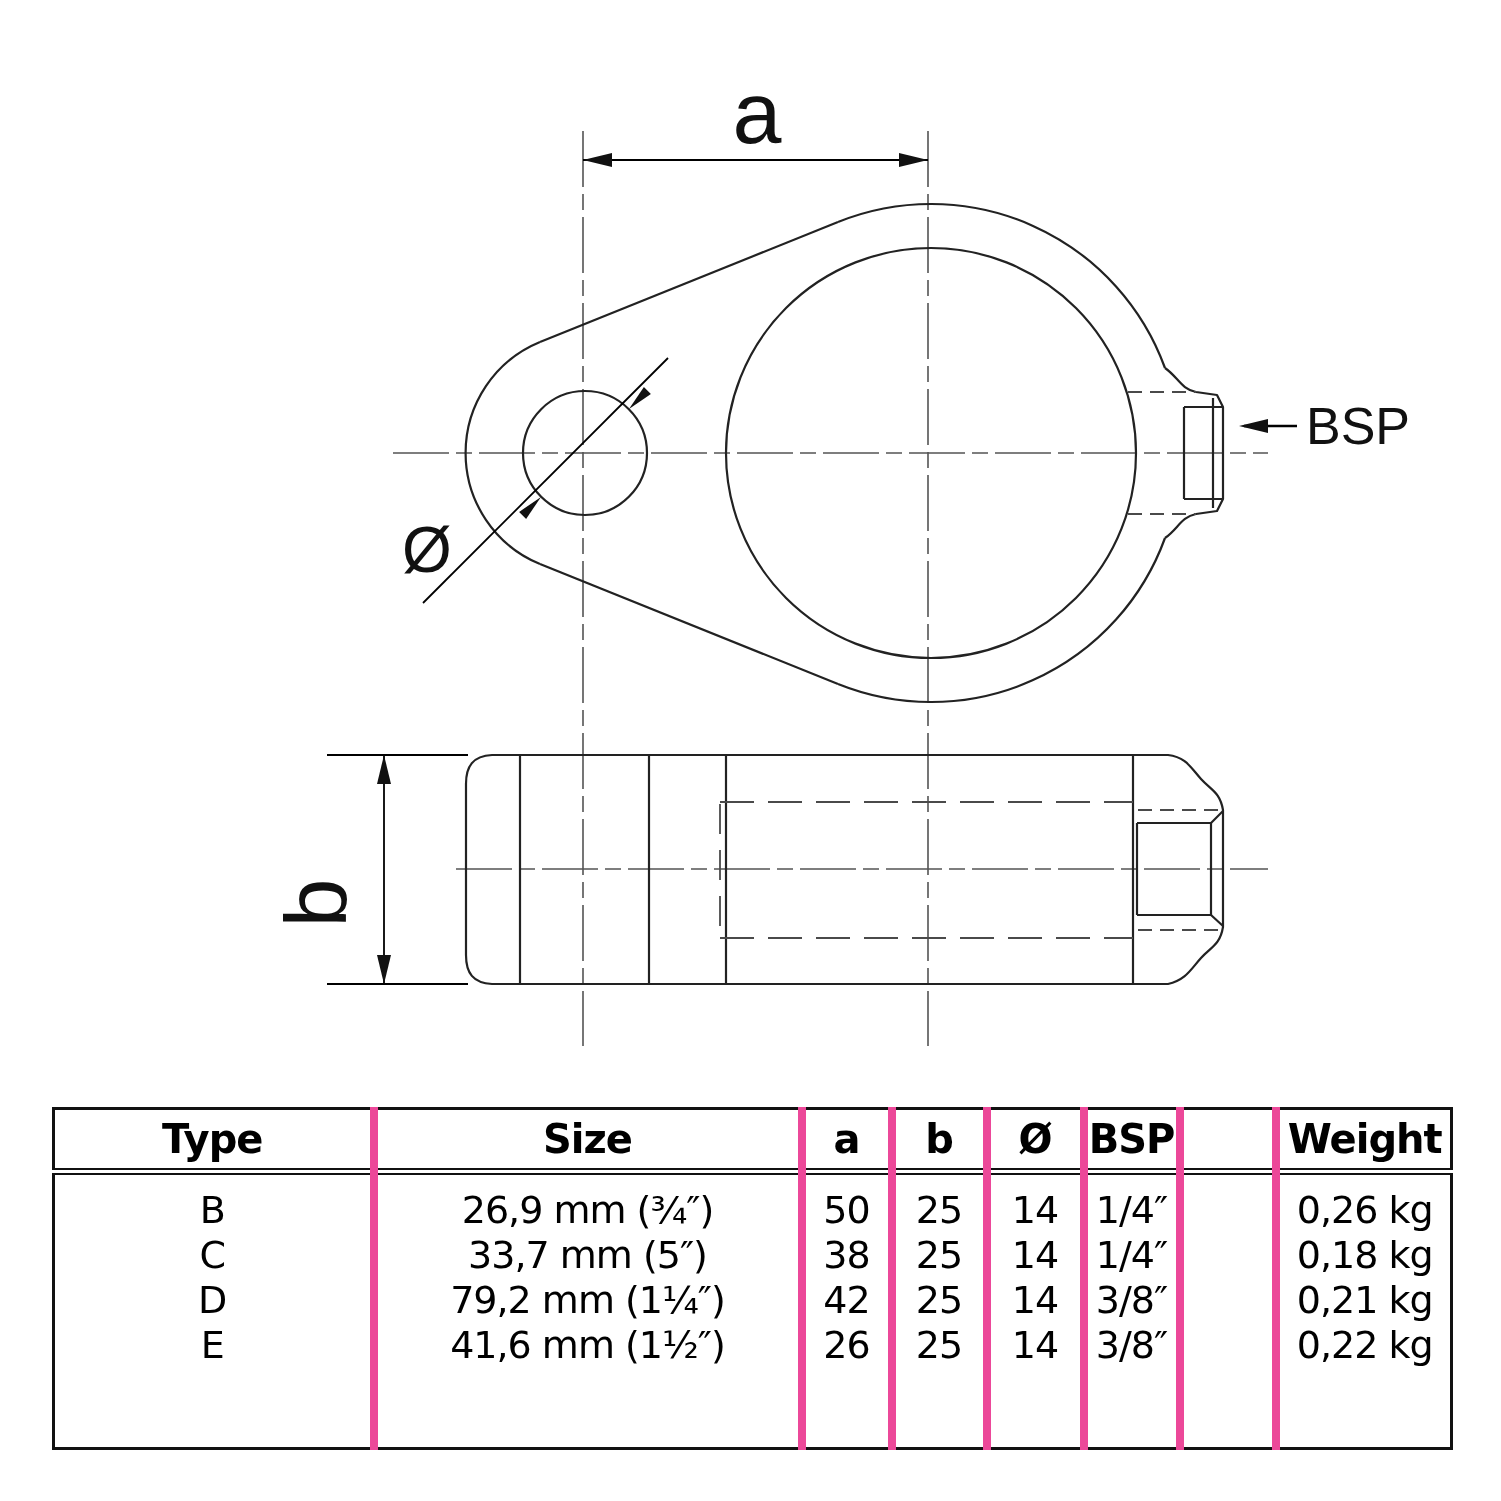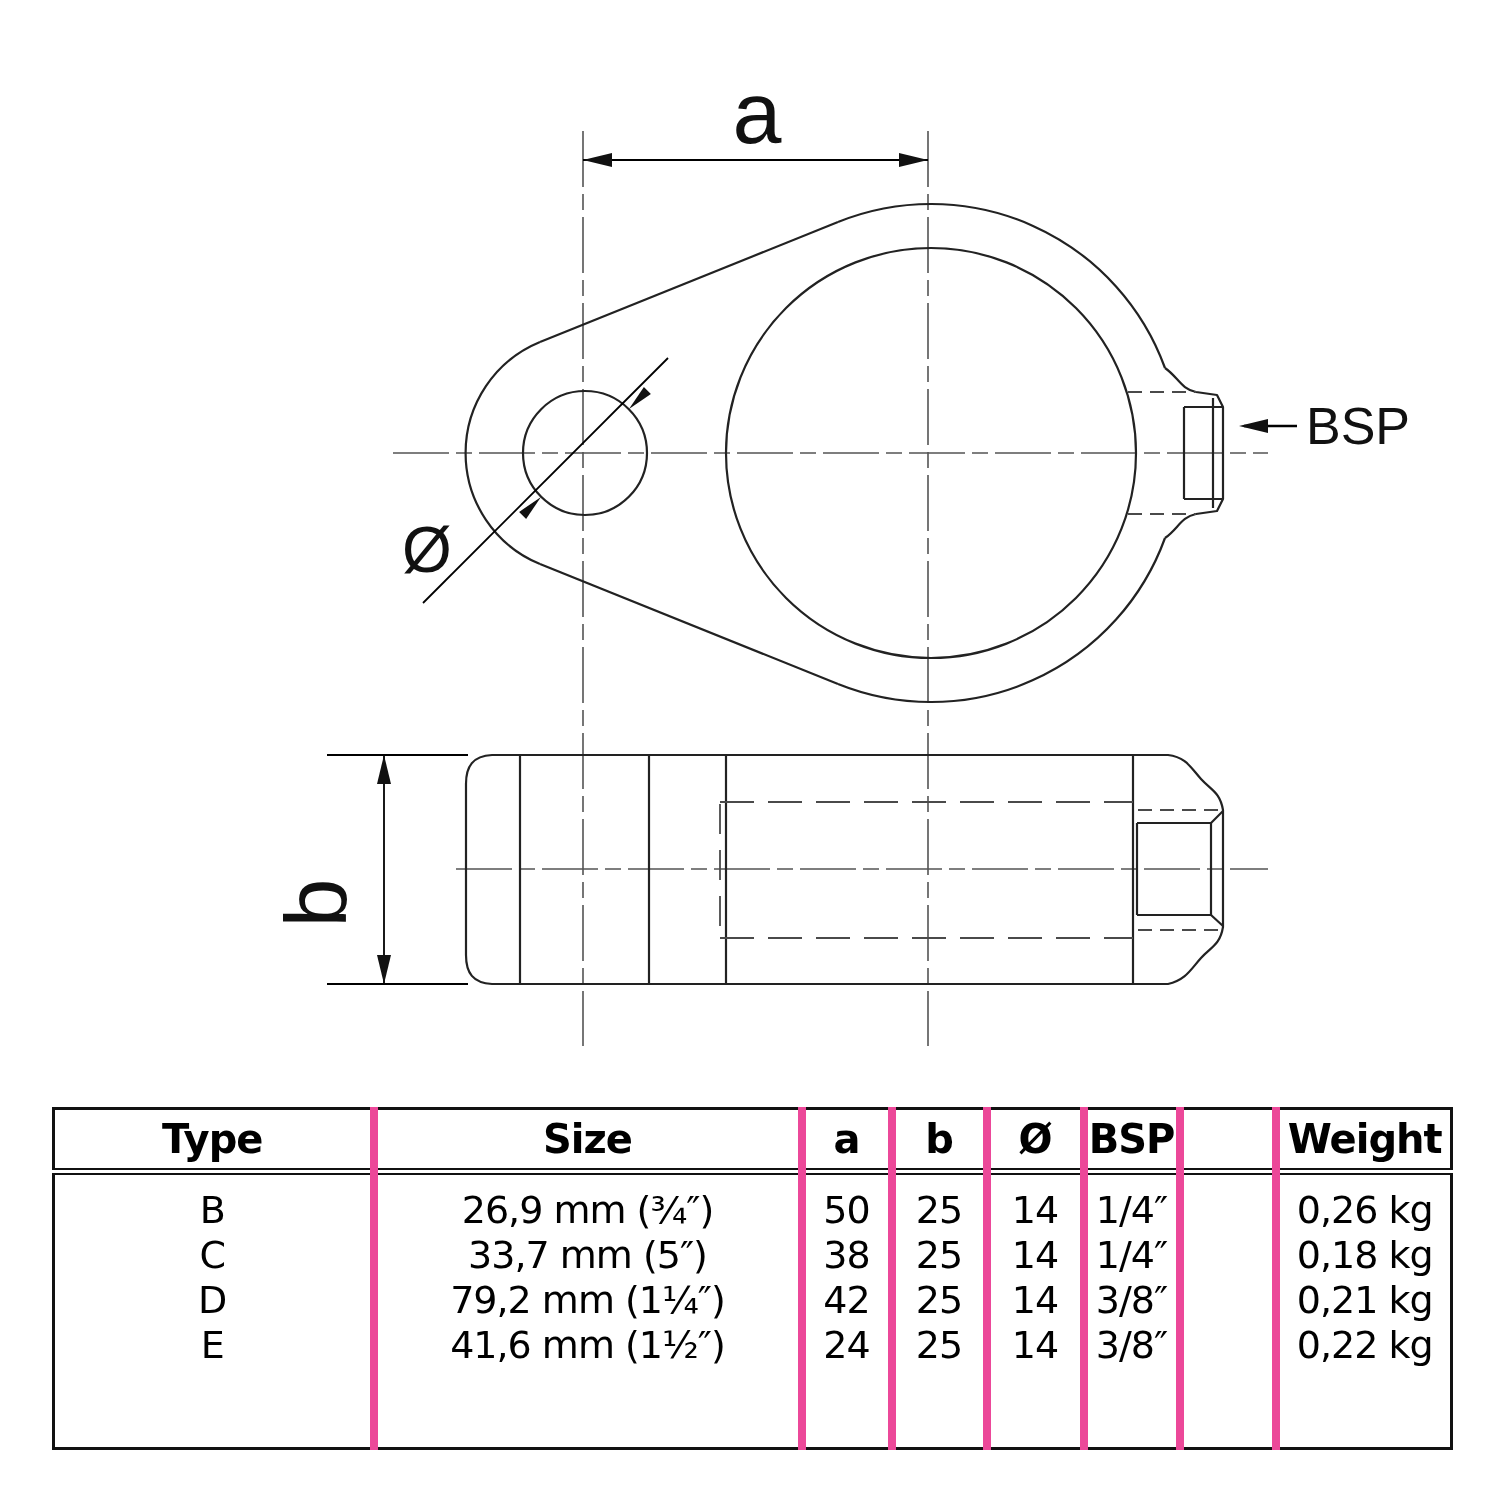--- a/index.html
+++ b/index.html
@@ -203,21 +203,21 @@
           <td class="bl">42</td>
           <td class="bl">25</td>
           <td class="bl">14</td>
           <td class="bl bsp-c">3/8″</td>
           <td class="bl"></td>
           <td class="bl">0,21 kg</td>
         </tr>
         <tr>
           <td>E</td>
           <td class="bl">41,6 mm (1½″)</td>
-          <td class="bl">24</td>
+          <td class="bl">26</td>
           <td class="bl">25</td>
           <td class="bl">14</td>
           <td class="bl bsp-c">3/8″</td>
           <td class="bl"></td>
           <td class="bl">0,22 kg</td>
         </tr>
         <tr class="filler-row">
           <td></td>
             <td class="bl"></td>
           <td class="bl"></td>

